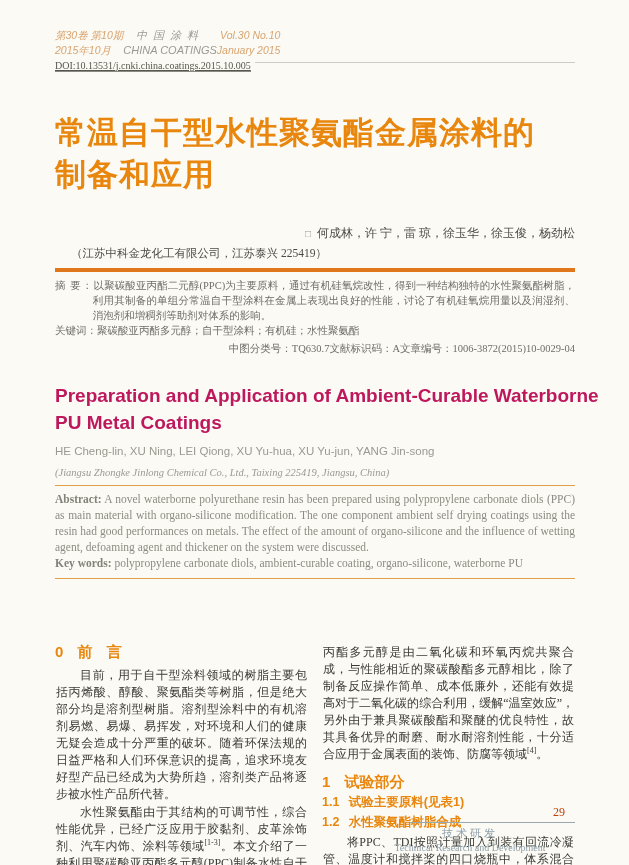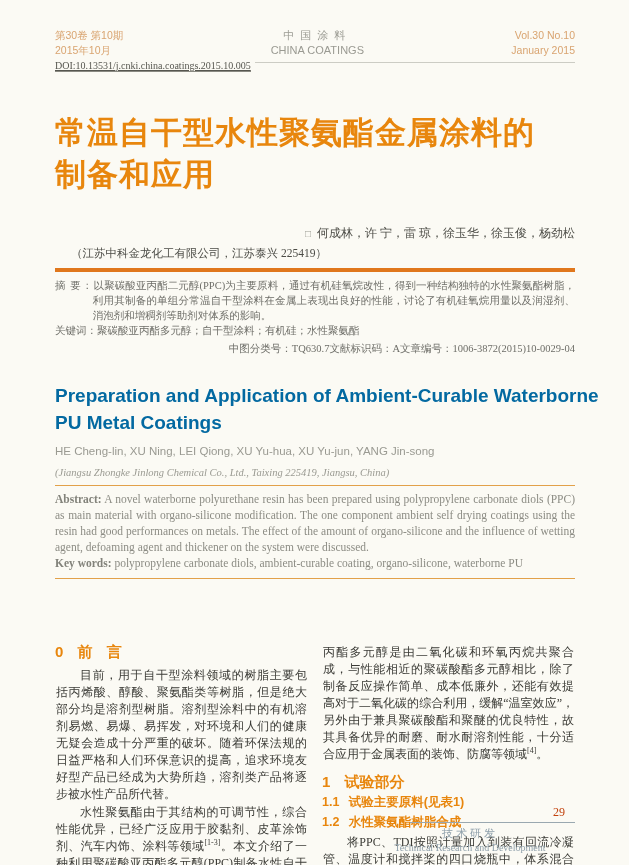--- a/index.html
+++ b/index.html
@@ -3,22 +3,22 @@
 <meta charset="utf-8">
 <style>
   html,body{margin:0;padding:0;background:#e9e9e4;}
   .page{
     position:relative; width:629px; height:865px; margin:0 auto;
     background:#fbfaf4; box-sizing:border-box;
     padding:28px 54px 14px 55px; overflow:hidden;
     font-family:"Liberation Serif", serif; color:#3b3b36;
   }
   
-  .jheader{display:flex; justify-content:space-between; align-items:flex-start;
-    font-family:"Liberation Sans", sans-serif;}
+  .jheader{display:flex; justify-content:flex-start; align-items:flex-start;
+    font-family:"Liberation Sans", sans-serif;font-style:italic;}
   .jheader .hl{font-size:10.5px; line-height:15px; color:#d9a470;}
   .jheader .hc{font-size:11px; line-height:15px; color:#9a9a92; text-align:center;}
   .jheader .hc .cn{letter-spacing:6px;}
   .jheader .hr{font-size:10.5px; line-height:15px; color:#d9a470; text-align:right;}
   .doi-row{display:flex; align-items:center; margin-top:2px;}
   .doi{font-size:10px; color:#56564f; border-bottom:1px solid #8a8a82; padding-bottom:0;text-decoration:underline;}
   .hline{flex:1; border-top:1px solid #ccccc4; margin-left:4px; margin-top:-8px;}
   
   .title-cn{margin:40px 0 0 0; font-family:"Liberation Sans", sans-serif;
     font-weight:bold; font-size:31px; line-height:42px; color:#e8860d; letter-spacing:1px;}
@@ -27,21 +27,21 @@
   .affil-cn{margin-top:4px; margin-left:16px; font-size:11.5px; color:#4c4c46;}
   .thick-bar{height:4px; background:#e0771c; margin-top:7px;}
   
   .abs-cn{margin-top:6px; font-size:10.5px; line-height:15px; color:#6e6e68;}
   .abs-cn p{margin:0;}
   .abs-cn .hang{padding-left:3.6em; text-indent:-3.6em; text-align:justify;}
   .abs-cn .lbl{letter-spacing:1px;}
   .meta-row{display:flex; justify-content:flex-end; margin-top:3px;}
   
   .title-en{margin:26px 0 0 0; font-family:"Liberation Sans", sans-serif;
-    font-weight:bold; font-size:19px; line-height:27px; color:#0369a1; white-space:nowrap;}
+    font-weight:bold; font-size:19px; line-height:27px; color:#be185d; white-space:nowrap;}
   .authors-en{margin-top:9px; font-family:"Liberation Sans", sans-serif;
     font-size:11.5px; color:#9a9a92;}
   .affil-en{margin-top:10px; font-size:10.5px; font-style:italic; color:#9a9a92;}
   .rule{border-top:1px solid #e2a149; margin-top:7px;}
   .abs-en{margin-top:5px; font-size:11.5px; line-height:16px; color:#8c8c84; text-align:justify;}
   .abs-en p{margin:0;}
   .abs-en b{color:#82827a;}
   
   .columns{display:flex; margin-top:64px;}
   .col{width:253px; font-size:12px; line-height:17px; text-align:justify; color:#3b3b36;}

